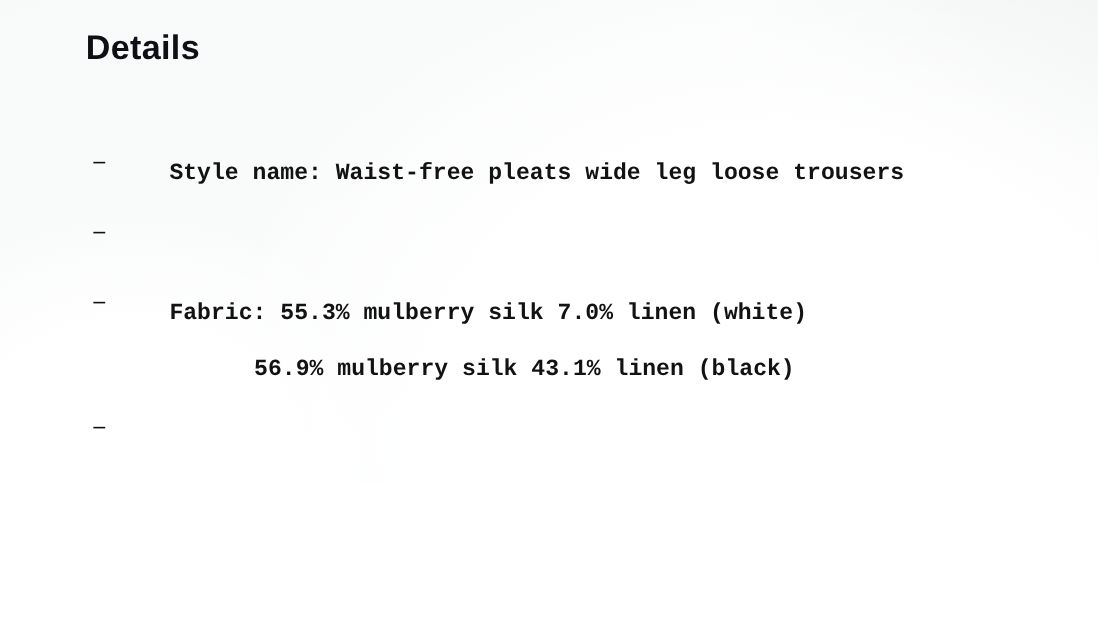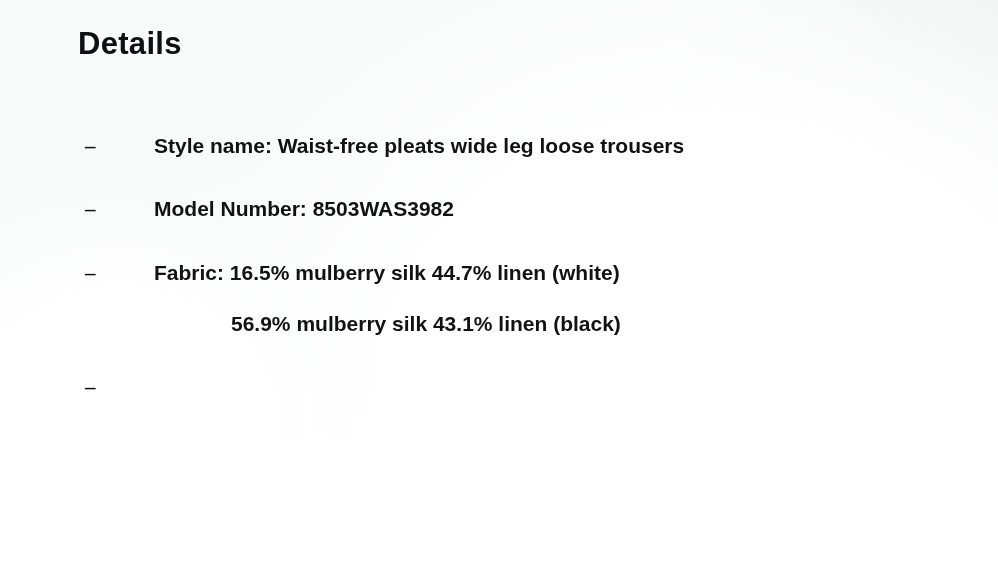--- a/index.html
+++ b/index.html
@@ -46,22 +46,22 @@
     top: 0;
     font-family: "Liberation Serif", serif;
     font-size: 21px;
     font-weight: 700;
     line-height: 26px;
     color: #121212;
   }
   .detail-text {
     position: absolute;
     left: 154px;
-    top: 0;
-    font-family: Liberation Sans, sans-serif;
+    top: 13px;
+    font-family: Liberation Mono, monospace;
     font-size: 21px;
     font-weight: 700;
     line-height: 26px;
     white-space: nowrap;
     color: #121212;
   }
   .detail-text.sub {
     left: 231px;
   }
   .row-1 { top: 133px; }
@@ -78,26 +78,25 @@
 
   <h1 class="page-title">Details</h1>
 
   <div class="detail-row row-1">
     <span class="dash">–</span>
     <span class="detail-text">Style name: Waist-free pleats wide leg loose trousers</span>
   </div>
 
   <div class="detail-row row-2">
     <span class="dash">–</span>
-    <span class="detail-text">Model Number: 8503WAS3982</span>
   </div>
 
   <div class="detail-row row-3">
     <span class="dash">–</span>
-    <span class="detail-text">Fabric: 16.5% mulberry silk 44.7% linen (white)</span>
+    <span class="detail-text">Fabric: 55.3% mulberry silk 7.0% linen (white)</span>
   </div>
 
   <div class="detail-row row-3b">
     <span class="detail-text sub">56.9% mulberry silk 43.1% linen (black)</span>
   </div>
 
   <div class="detail-row row-4">
     <span class="dash">–</span>
   </div>
 

